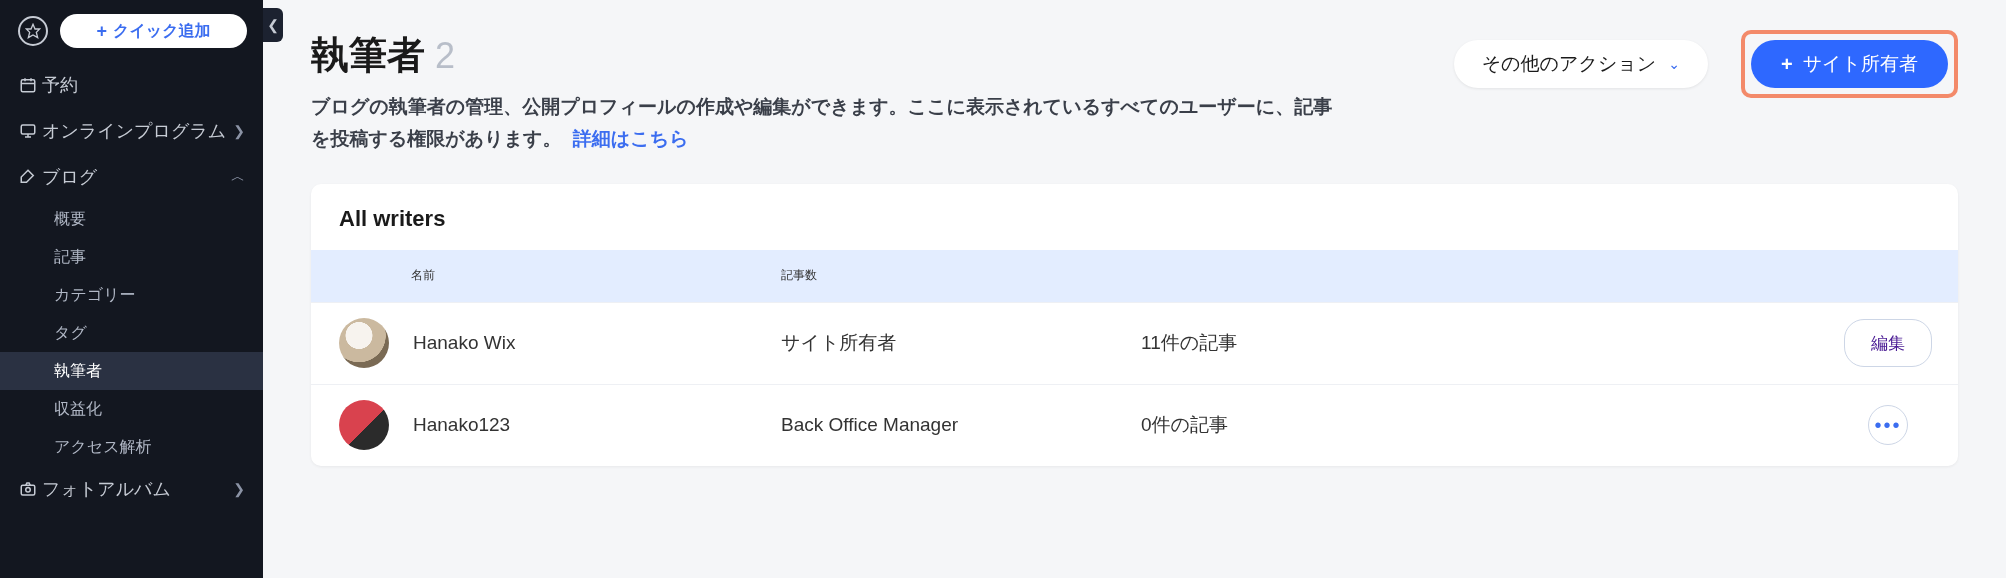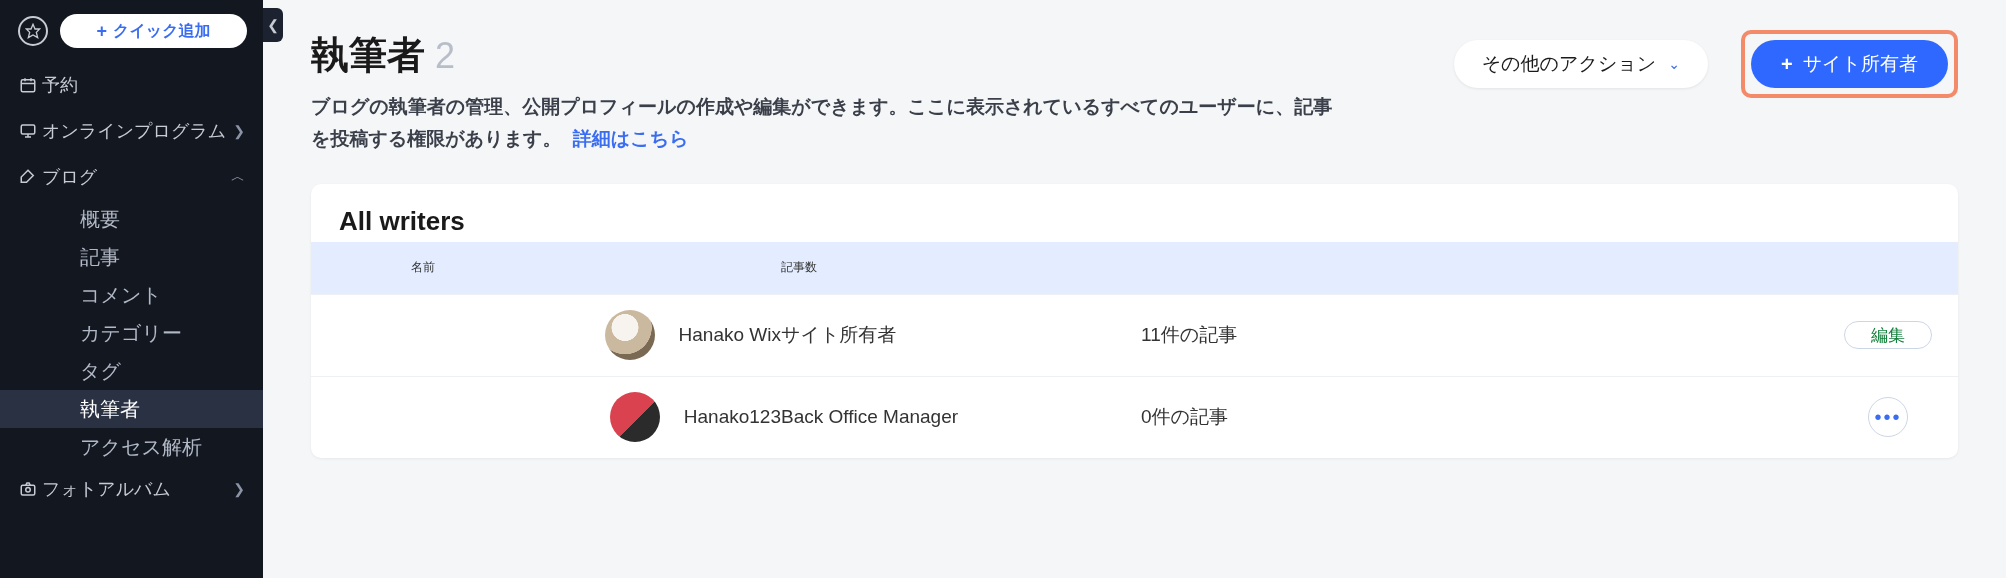--- a/index.html
+++ b/index.html
@@ -11,21 +11,21 @@
 .sidebar-top { display: flex; align-items: center; gap: 12px; padding: 14px 16px 14px 18px; }
 .star-circle { width: 30px; height: 30px; border: 2px solid #c6cbd4; border-radius: 50%; display: flex; align-items: center; justify-content: center; font-size: 16px; color: #c6cbd4; flex: 0 0 auto; }
 .quick-add { flex: 1; height: 34px; background: #fff; color: #3b6df0; border: none; border-radius: 17px; font-size: 16px; font-weight: 600; display: flex; align-items: center; justify-content: center; gap: 6px; cursor: pointer; }
 .quick-add .plus { font-size: 18px; font-weight: 700; }
 .nav { display: flex; flex-direction: column; }
 .nav-item { display: flex; align-items: center; height: 46px; padding: 0 18px; gap: 4px; cursor: pointer; color: #c6cbd4; }
 .nav-item .icon { width: 20px; display: flex; justify-content: center; font-size: 18px; }
 .nav-item .label { flex: 1; }
 .nav-item .chev { color: #8b93a5; font-size: 14px; }
 .sub-nav { display: flex; flex-direction: column; }
-.sub-item { height: 38px; display: flex; align-items: center; padding-left: 80px; color: #b1b8c6; font-size: 20px; cursor: pointer; }
+.sub-item { height: 38px; display: flex; align-items: center; padding-left: 54px; color: #b1b8c6; font-size: 16px; cursor: pointer; }
 .sub-item.active { background: #2a3142; color: #fff; }
 
 
 .collapse-handle { position: absolute; left: 263px; top: 8px; width: 20px; height: 34px; background: #1c2230; border-top-right-radius: 6px; border-bottom-right-radius: 6px; display: flex; align-items: center; justify-content: center; color: #c6cbd4; font-size: 14px; cursor: pointer; z-index: 5; }
 
 
 .main { flex: 1; padding: 30px 48px 0 48px; position: relative; }
 .page-head { display: flex; align-items: flex-start; justify-content: space-between; margin-bottom: 28px; }
 .page-head-left { max-width: 1040px; }
 .page-title-row { display: flex; align-items: baseline; gap: 10px; }
@@ -35,33 +35,33 @@
 .page-desc a { color: #3b6df0; text-decoration: none; margin-left: 6px; }
 .page-actions { display: flex; gap: 33px; align-items: center; }
 .btn-secondary { height: 48px; padding: 0 28px; border-radius: 24px; background: #fff; color: #1a1a1a; border: none; font-size: 19px; display: flex; align-items: center; gap: 12px; cursor: pointer; box-shadow: 0 1px 3px rgba(0,0,0,0.08); }
 .btn-secondary .chev-down { color: #3b6df0; font-size: 14px; }
 .btn-primary-wrap { border: 4px solid #f38a6a; border-radius: 10px; padding: 6px; }
 .btn-primary { height: 48px; padding: 0 30px; border-radius: 24px; background: #2e68ff; color: #fff; border: none; font-size: 19px; font-weight: 500; display: flex; align-items: center; gap: 10px; cursor: pointer; }
 .btn-primary .plus { font-size: 20px; font-weight: 700; }
 
 
 .card { background: #fff; border-radius: 10px; box-shadow: 0 1px 3px rgba(0,0,0,0.06); overflow: hidden; }
-.card-title { padding: 22px 28px 5px; font-size: 26px; font-weight: 700; color: #1a1a1a; }
+.card-title { padding: 22px 28px 18px; font-size: 22px; font-weight: 700; color: #1a1a1a; }
 .table-head { display: flex; background: #e3edff; height: 52px; align-items: center; font-size: 12px; color: #333; }
 .col-name { flex: 0 0 470px; padding-left: 100px; }
 .col-role { flex: 0 0 360px; }
 .col-posts { flex: 1; }
 .col-actions { flex: 0 0 140px; }
 .row { display: flex; align-items: center; height: 82px; border-top: 1px solid #eef0f4; font-size: 19px; color: #333; }
-.row .col-name { display: flex; align-items: center; gap: 24px; padding-left: 28px; justify-content: flex-end; }
+.row .col-name { display: flex; align-items: center; gap: 24px; padding-left: 28px; }
 .avatar { width: 50px; height: 50px; border-radius: 50%; flex: 0 0 auto; }
 .av1 { background: radial-gradient(circle at 40% 35%, #f7f3ee 0 30%, #cbb99f 31% 60%, #7a6a54 61% 100%); }
 .av2 { background: linear-gradient(135deg, #d9424e 0 55%, #2b2b2b 55% 100%); }
 .col-actions { display: flex; justify-content: center; }
-.edit-btn { height: 28px; padding: 0 26px; border-radius: 20px; border: 1.5px solid #cdd6e6; background: #fff; color: #15803d; font-size: 17px; cursor: pointer; }
+.edit-btn { height: 48px; padding: 0 26px; border-radius: 20px; border: 1.5px solid #cdd6e6; background: #fff; color: #4c1d95; font-size: 17px; cursor: pointer; }
 .more-btn { width: 40px; height: 40px; border-radius: 50%; border: 1.5px solid #cdd6e6; background: #fff; color: #3b6df0; font-size: 20px; display: flex; align-items: center; justify-content: center; cursor: pointer; letter-spacing: 2px; }
 
 svg { display: block; }
 </style>
 </head>
 <body>
 
 <div class="app">
   <aside class="sidebar">
     <div class="sidebar-top">
@@ -109,30 +109,30 @@
       </div>
 
       <div class="sub-nav">
         <div class="sub-item">
             <span>概要</span>
           </div>
         <div class="sub-item">
             <span>記事</span>
           </div>
         <div class="sub-item">
-            <span>コメント</span>
-          </div>
-        <div class="sub-item">
             <span>カテゴリー</span>
           </div>
         <div class="sub-item">
             <span>タグ</span>
           </div>
         <div class="sub-item active">
             <span>執筆者</span>
+          </div>
+        <div class="sub-item">
+            <span>収益化</span>
           </div>
         <div class="sub-item">
             <span>アクセス解析</span>
           </div>
       </div>
 
       <div class="nav-item">
         <span class="icon">
           <svg width="18" height="18" viewBox="0 0 24 24" fill="none" stroke="currentColor" stroke-width="2">
               <rect x="3" y="7" width="18" height="13" rx="2"></rect>

